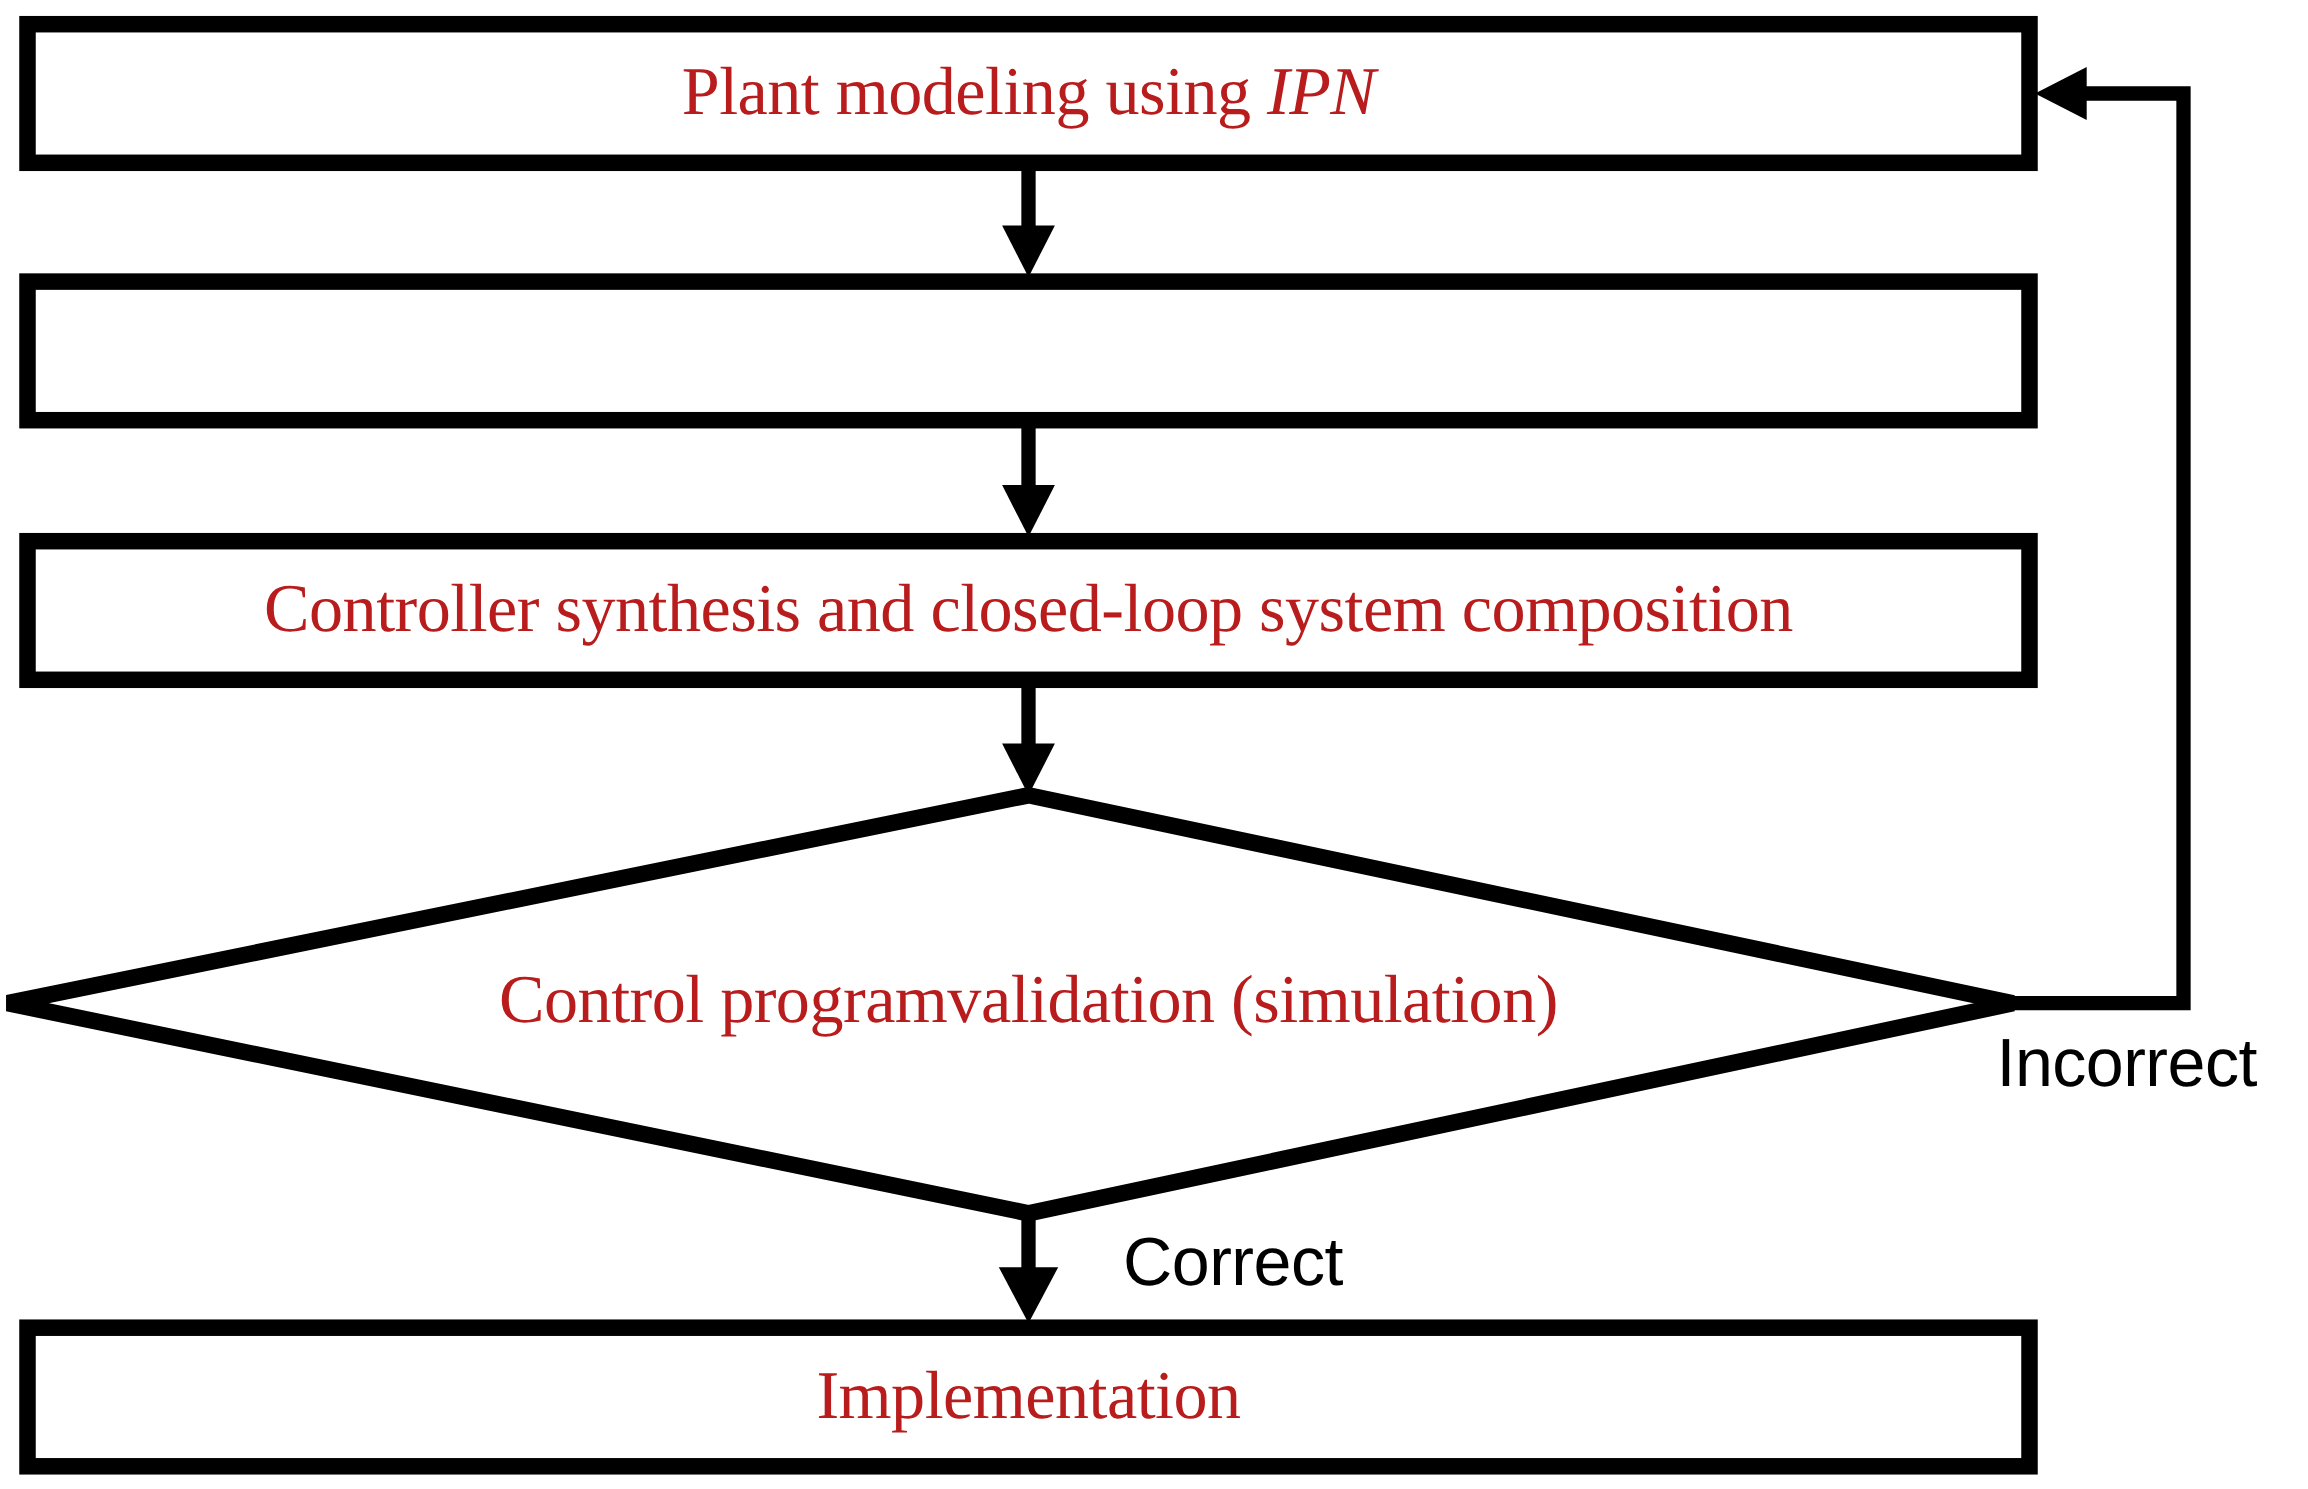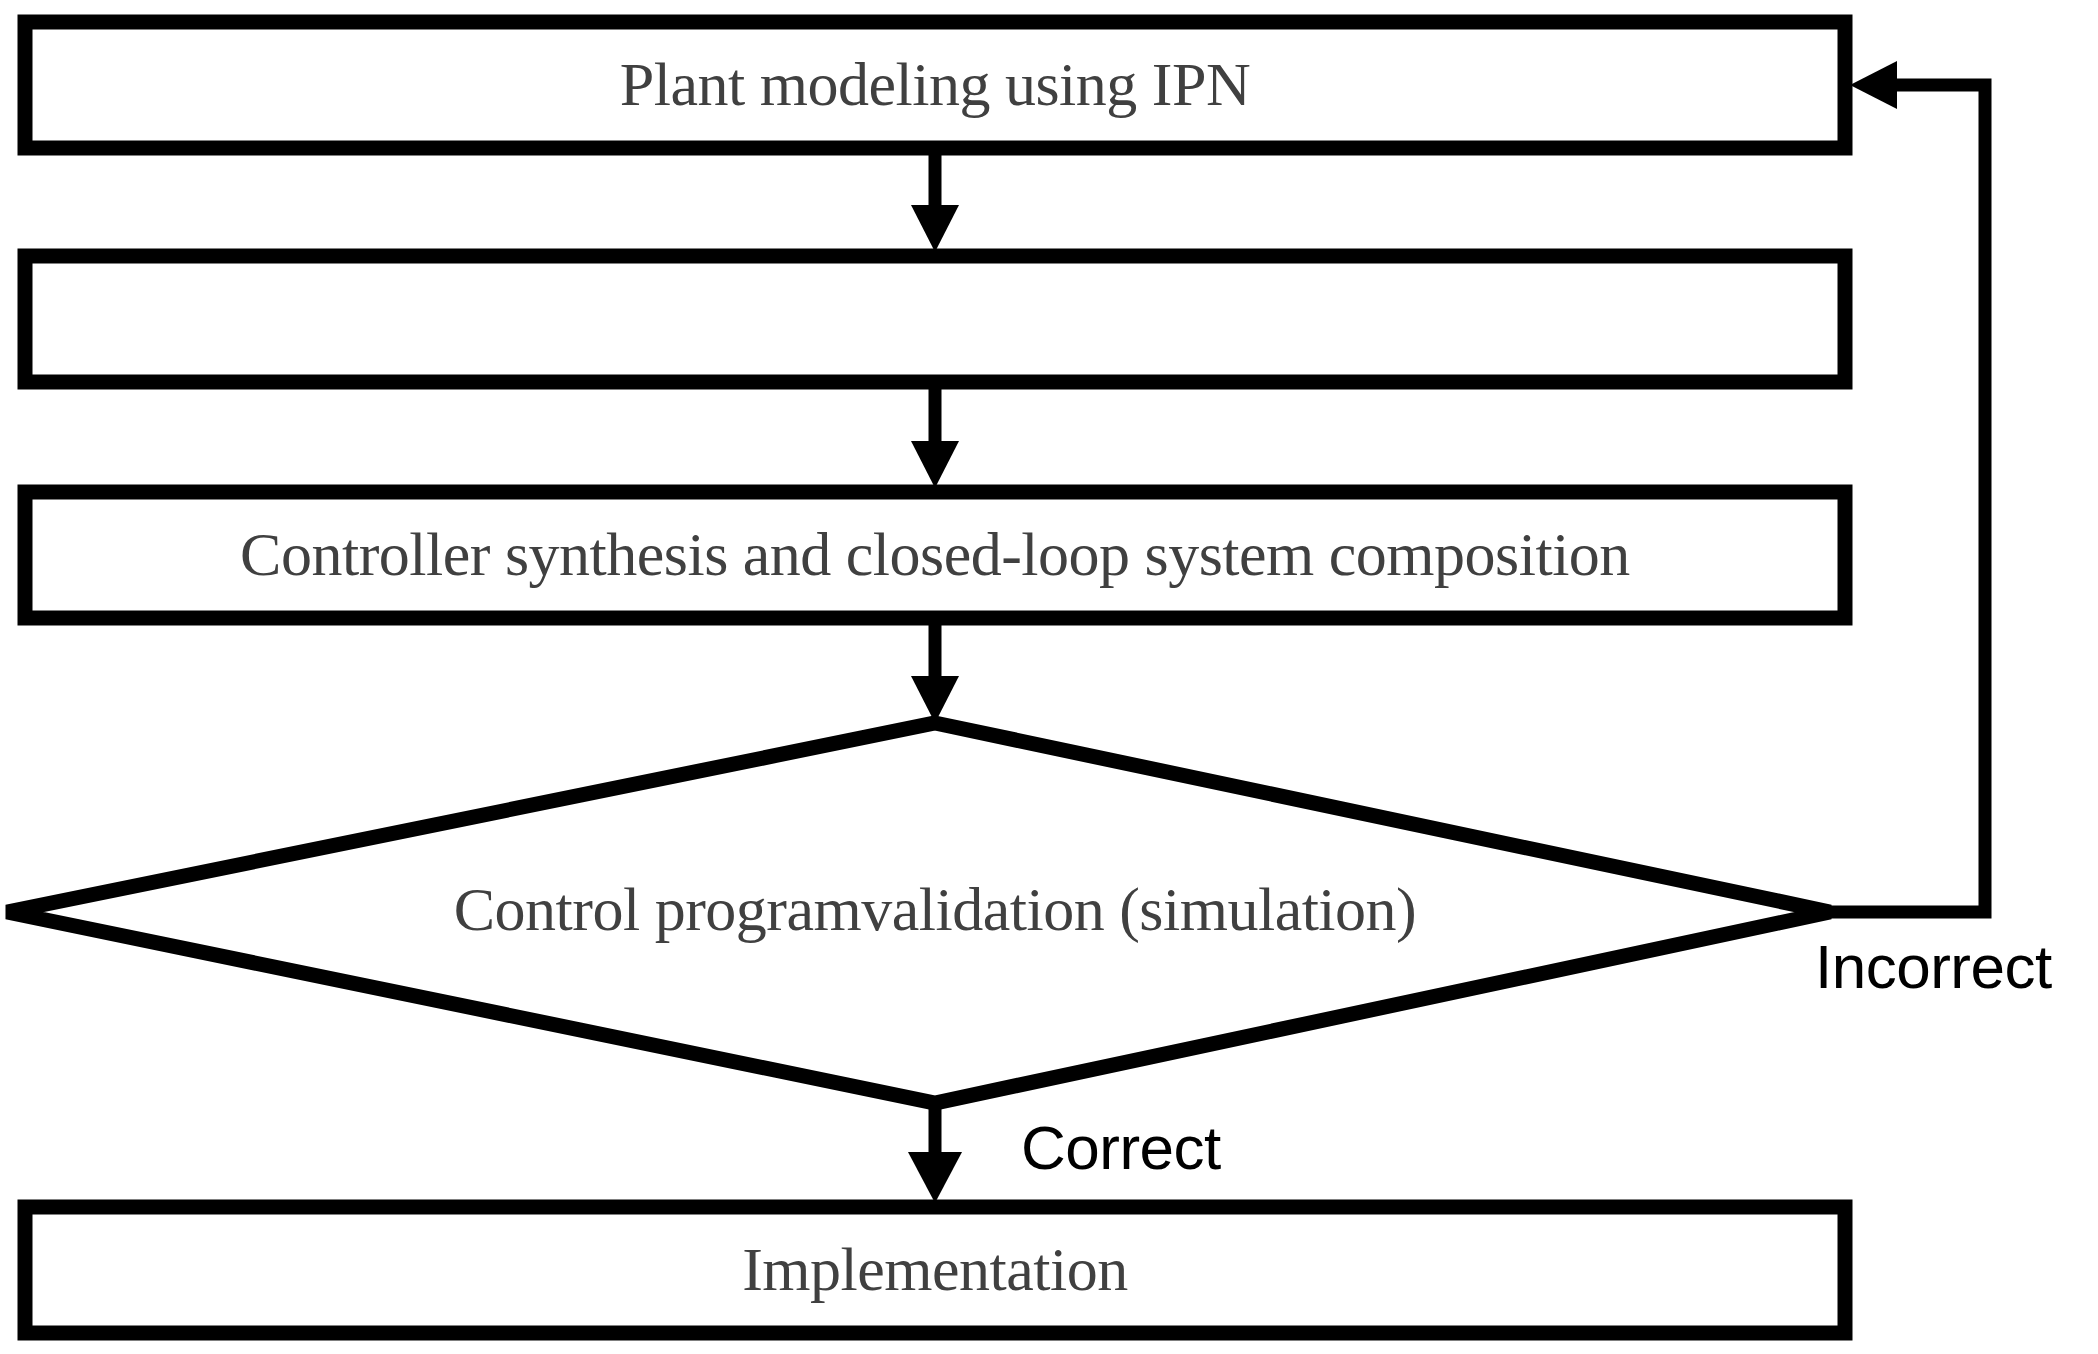--- a/index.html
+++ b/index.html
@@ -22,21 +22,21 @@
     left: 0;
     width: 2098px;
     height: 1354px;
   }
   .node-label {
     position: absolute;
     display: flex;
     align-items: center;
     justify-content: center;
     text-align: center;
-    color: #404040;
+    color: #b91c1c;
     font-family: "Liberation Serif", "DejaVu Serif", serif;
     white-space: pre;
     pointer-events: none;
   }
   .box-label {
     font-size: 62px;
     line-height: 1.05;
     letter-spacing: -0.5px;
   }
   .diamond-label {
@@ -48,20 +48,21 @@
   .edge-label {
     position: absolute;
     color: #000000;
     font-family: Liberation Sans, sans-serif;
     font-size: 62px;
     line-height: 1;
     white-space: pre;
     letter-spacing: -0.5px;
   }
   .ital {
+    font-style: italic;
   }
 </style>
 </head>
 <body>
 
 <div id="canvas">
 
   <svg id="flow-svg" viewBox="0 0 2098 1354">
 
     <rect x="25" y="22" width="1820" height="126" fill="#ffffff" stroke="#000000" stroke-width="15"></rect>

